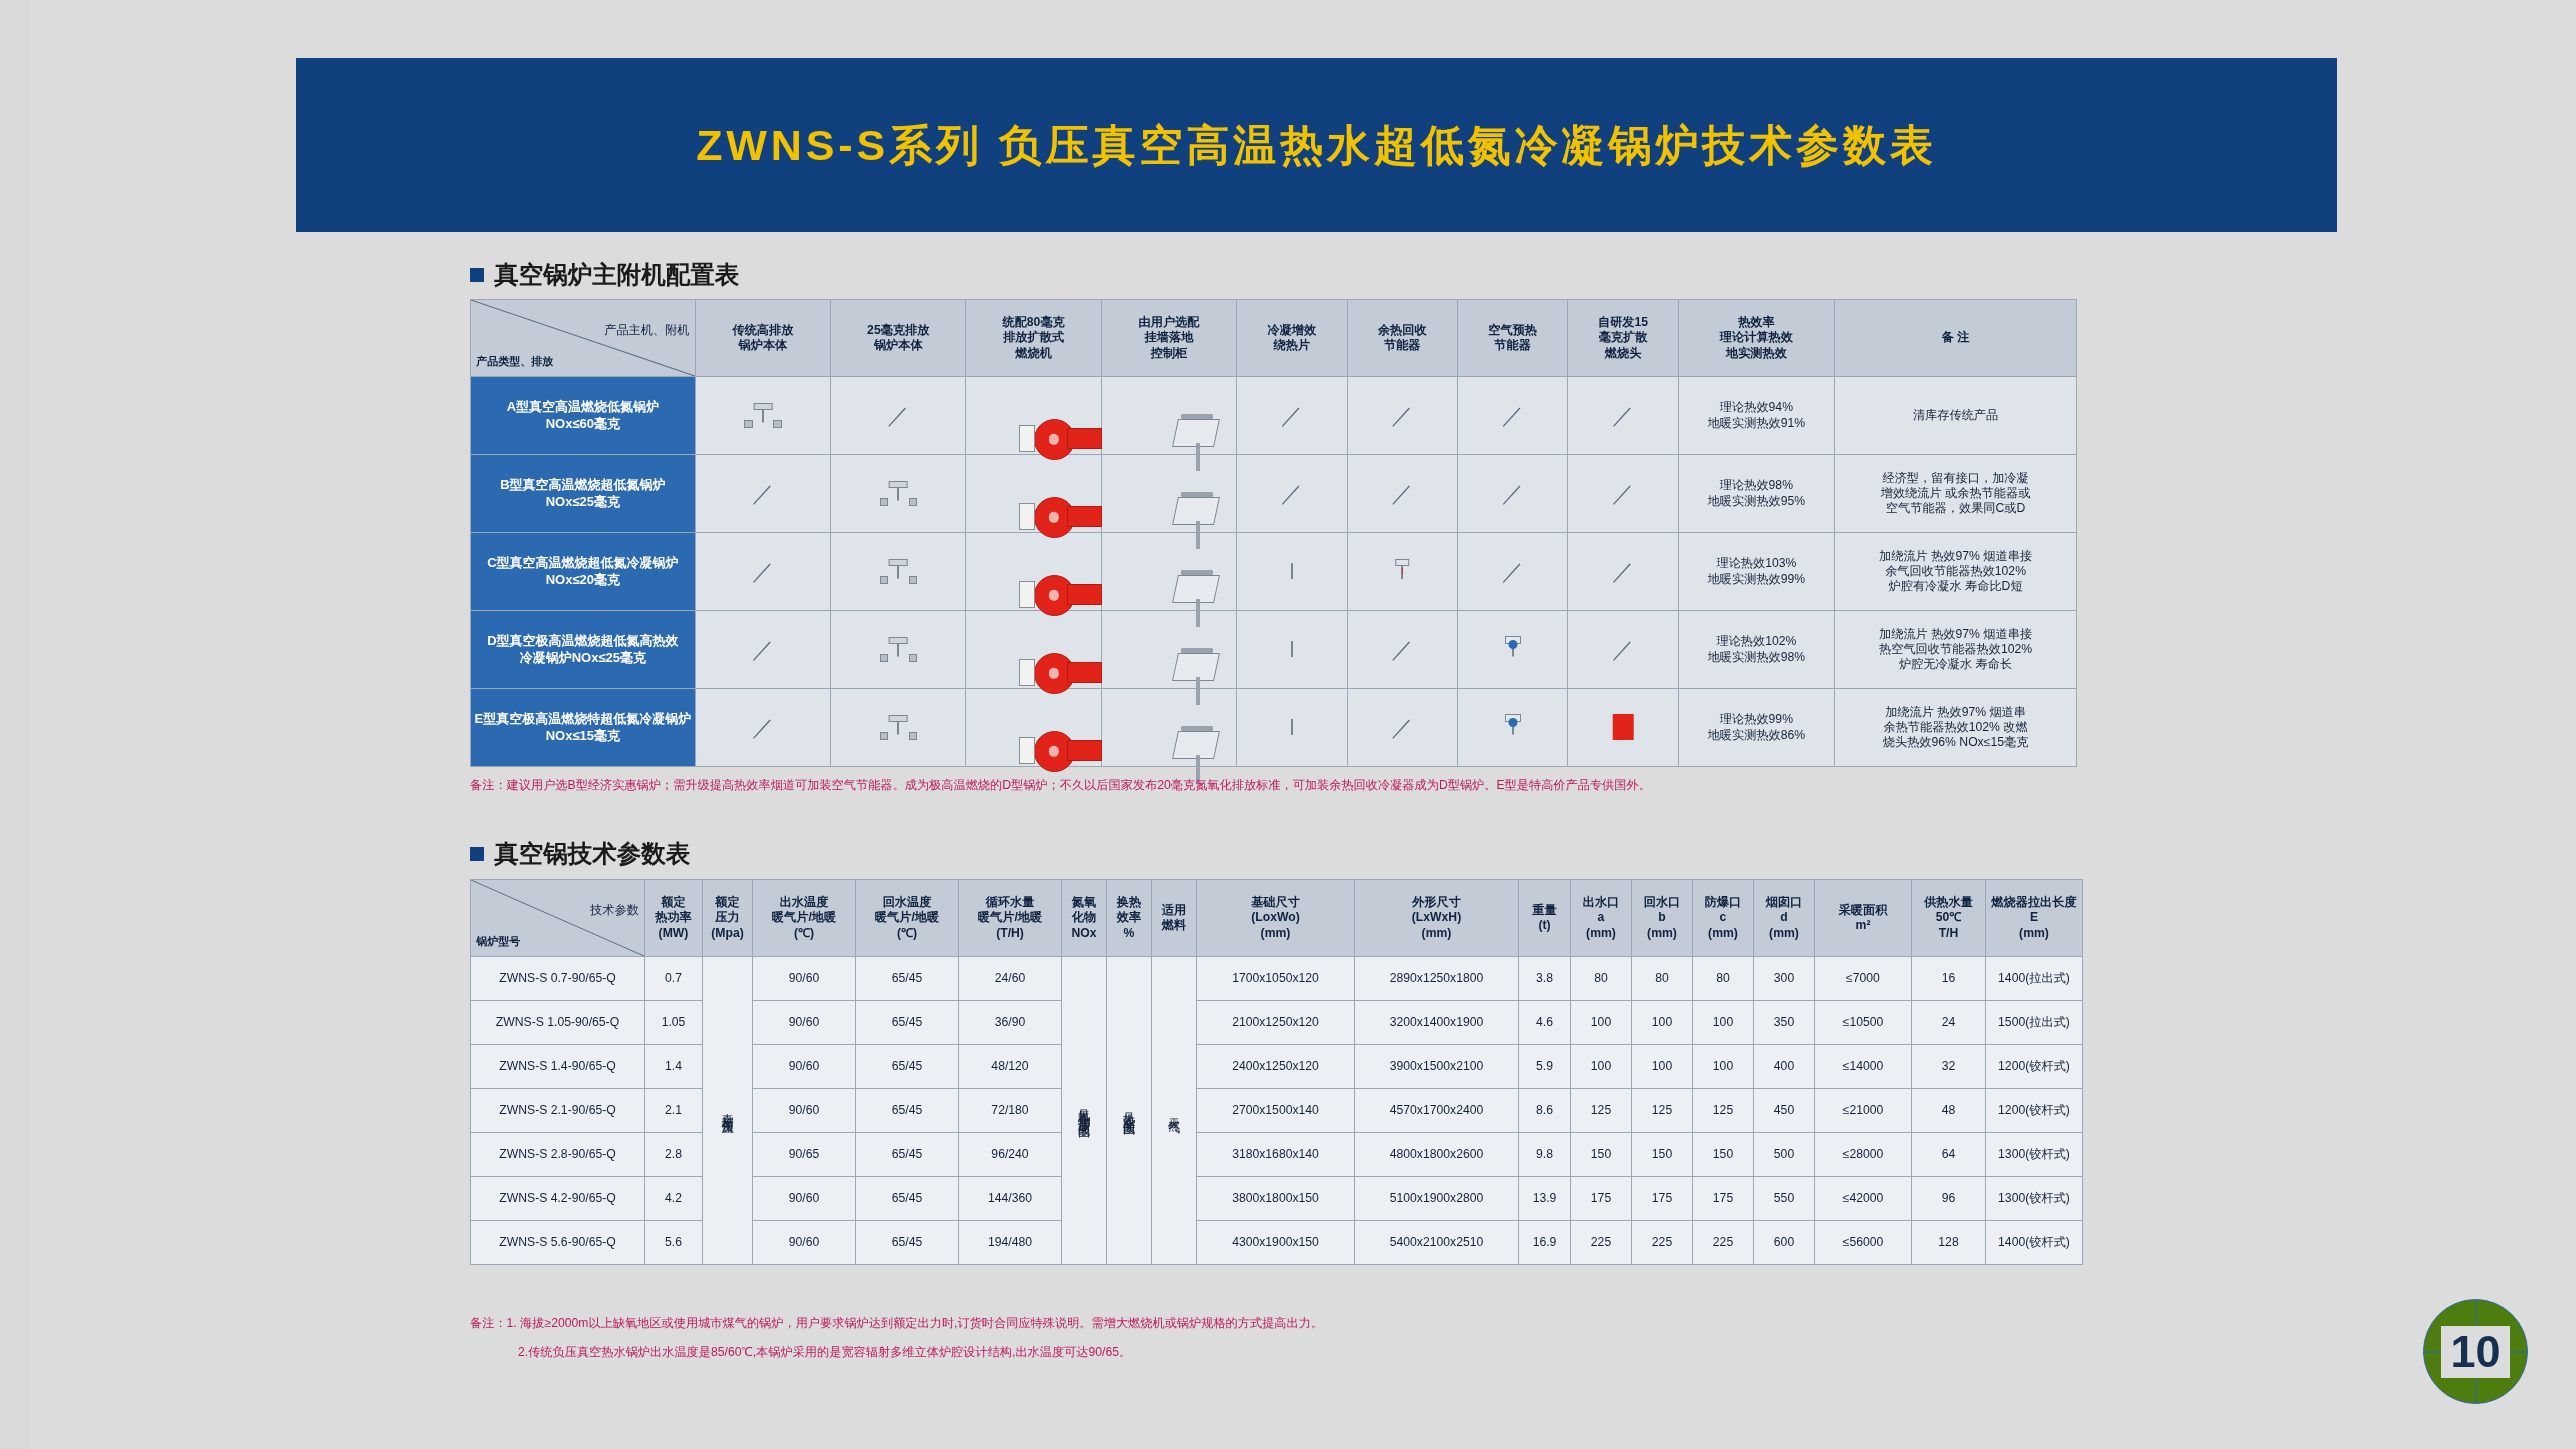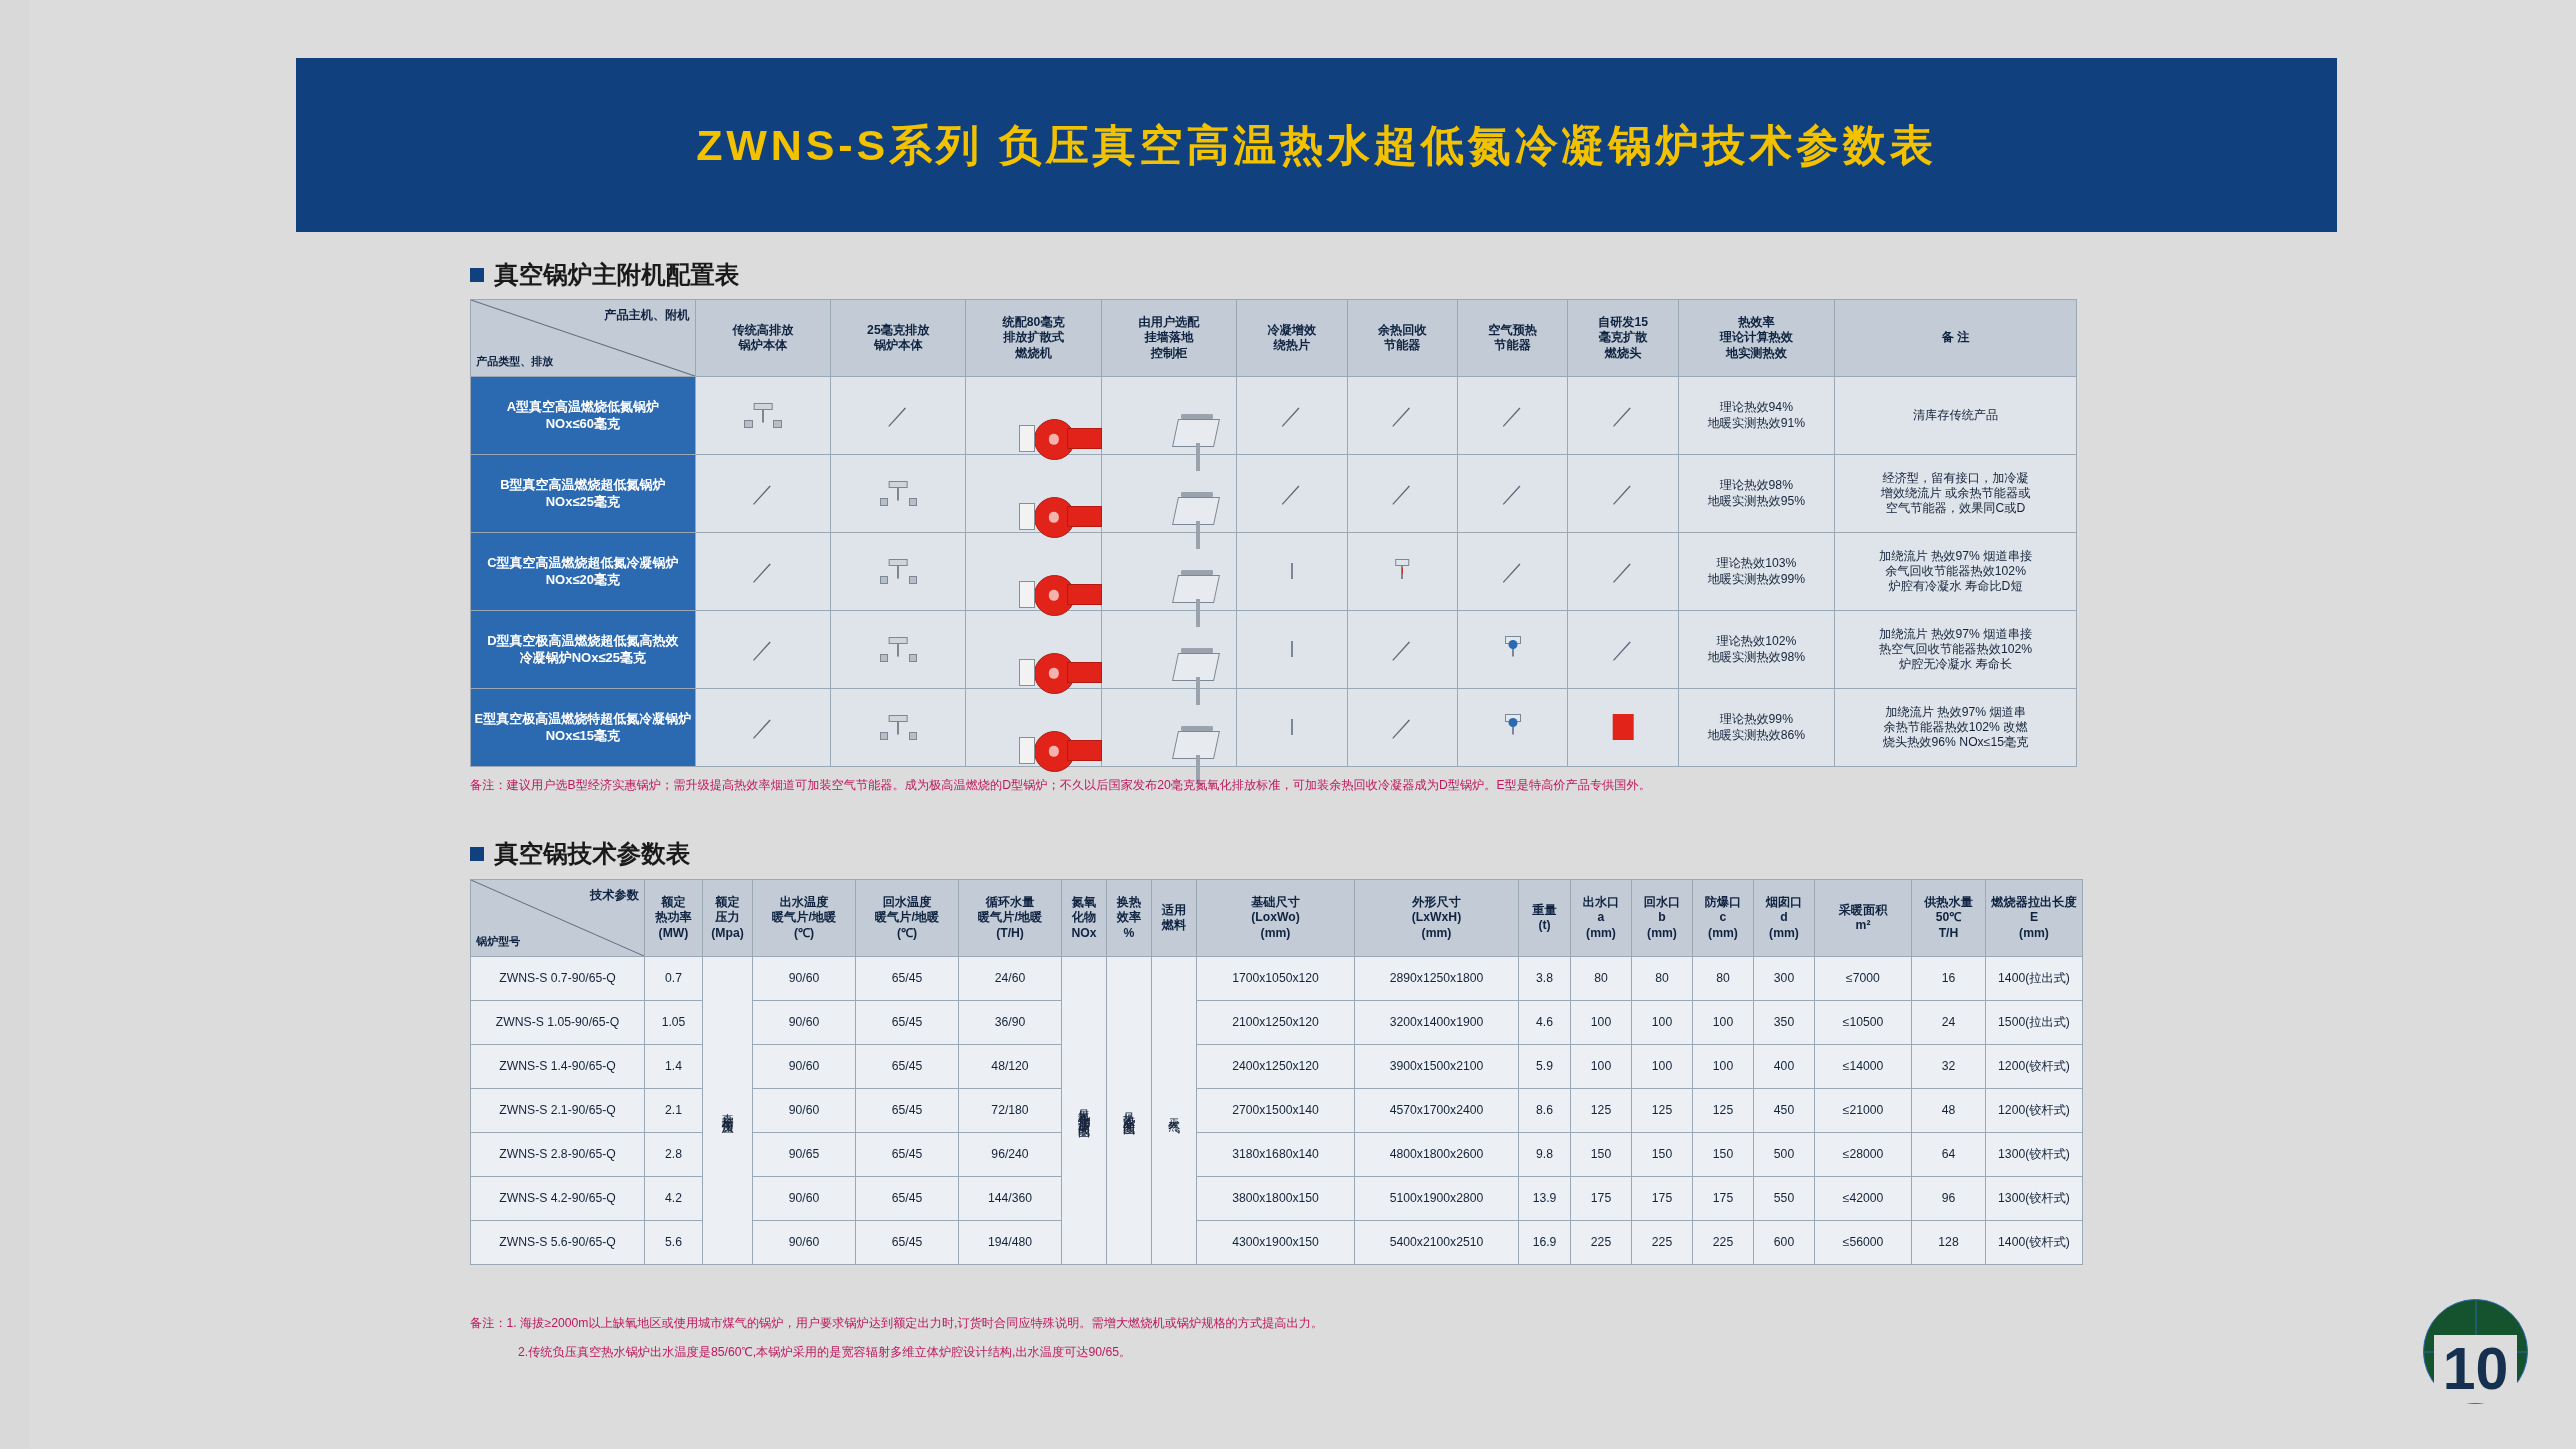--- a/index.html
+++ b/index.html
@@ -96,22 +96,22 @@
   .corner {
     position: relative;
     background: #c2cbd6 !important;
     overflow: hidden;
   }
   .corner .diag {
     position: absolute; left: 0; top: 0;
     width: 100%; height: 100%;
   }
   .corner .t1 {
-    position: absolute; right: 5.2px; top: 8px;
-    font-size: 12.2px; font-weight: bold;
+    position: absolute; right: 5.2px; top: 23px;
+    font-size: 12.2px; font-weight: normal;
   }
   .corner .t2 {
     position: absolute; left: 5.2px; bottom: 7.7px;
     font-size: 11px; font-weight: bold;
   }
   .slash {
     font-size: 22px;
     color: #5a6b7d;
     font-weight: 300;
   }
@@ -227,23 +227,23 @@
     margin: 0 auto;
     font-size: 12.2px;
   }
   
   .pagenum {
     position: absolute;
     right: 77px; bottom: 45px;
     width: 103px; height: 103px;
     border-radius: 50%;
     border: 1.9px solid #2b69b0;
-    display:flex; align-items:flex-end; justify-content:center;
-    color:#16314f; font-size:59px; font-weight:bold;
-    background: #14532d;
+    display:flex; align-items:center; justify-content:center;
+    color:#16314f; font-size:45px; font-weight:bold;
+    background: #4d7c0f;
   }
   .pagenum:before{
     content:""; position:absolute; left:50%; top:0; bottom:0;
     border-left:1.3px solid #2b69b0; transform:translateX(-50%);
   }
   .pagenum:after{
     content:""; position:absolute; top:50%; left:0; right:0;
     border-top:1.3px solid #2b69b0; transform:translateY(-50%);
   }
   .pagenum span { position:relative; z-index:2; background:#dcdcdc; padding:0 9px;}

